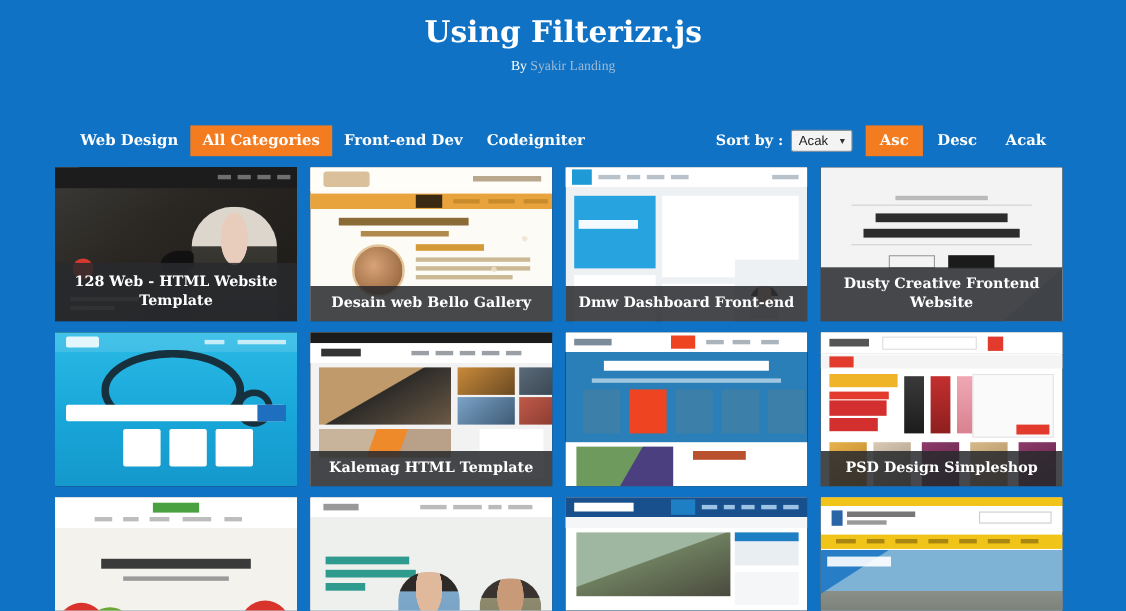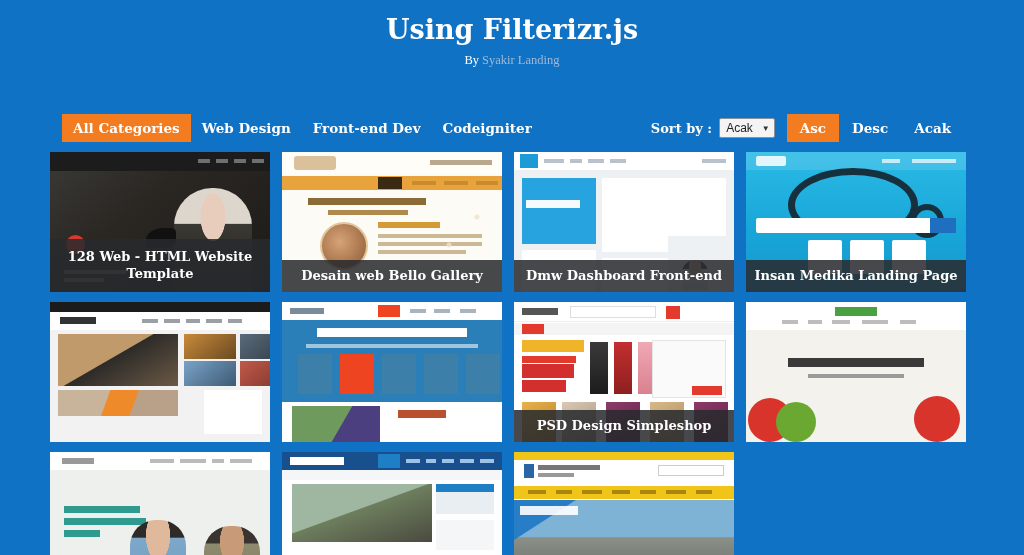--- a/index.html
+++ b/index.html
@@ -327,22 +327,22 @@
   <div class="header">
     <div class="subtitle">Using Filterizr.js</div>
     <div class="byline">
       <span>By</span><span class="author">Syakir Landing</span>
     </div>
   </div>
 
   <div class="controls">
 
     <div class="filters">
+      <div class="filter-btn">Web Design</div>
       <div class="filter-btn active">All Categories</div>
-      <div class="filter-btn">Web Design</div>
       <div class="filter-btn">Front-end Dev</div>
       <div class="filter-btn">Codeigniter</div>
     </div>
 
     <div class="sort">
       <span class="sort-label">Sort by :</span>
       <div class="sort-select">
         <span>Acak</span>
         <span class="caret">▼</span>
       </div>
@@ -414,38 +414,52 @@
           <div class="tile" style="left:88px;top:26px;width:66px;height:74px;"></div>
           <div class="tile" style="right:8px;top:26px;width:58px;height:58px;"></div>
           <div class="tile" style="left:8px;top:98px;width:74px;height:42px;"></div>
           <div class="tile" style="left:88px;top:106px;width:66px;height:34px;"></div>
           <div class="person"></div>
         </div>
       </div>
       <div class="caption">Dmw Dashboard Front-end</div>
     </div>
 
+    <div class="card">
+      <div class="thumb">
+        <div class="mock c4">
+          <div class="small"></div>
+          <div class="rule" style="top:34px;"></div>
+          <div class="l1"></div>
+            <div class="l2"></div>
+          <div class="rule" style="top:70px;"></div>
+          <div class="btn1"></div>
+            <div class="btn2"></div>
+          <div class="mtn"></div>
+        </div>
+      </div>
+      <div class="caption">Dusty Creative Frontend Website</div>
+    </div>
 
     <div class="card">
       <div class="thumb">
         <div class="mock c5">
           <div class="mbar top"></div>
             <div class="logo5"></div>
           <div class="n5" style="right:66px;width:18px;"></div>
           <div class="n5" style="right:10px;width:44px;"></div>
           <div class="steth"></div>
             <div class="steth2"></div>
           <div class="search"></div>
             <div class="sbtn"></div>
           <div class="ic" style="left:62px;"></div>
           <div class="ic" style="left:104px;"></div>
           <div class="ic" style="left:146px;"></div>
         </div>
       </div>
-      <div class="caption">Insan Medika Landing Page</div>
     </div>
 
     <div class="card">
       <div class="thumb">
         <div class="mock c6">
           <div class="mbar tbar"></div>
             <div class="mbar hdr"></div>
             <div class="klogo"></div>
           <div class="n6" style="left:92px;width:16px;"></div>
           <div class="n6" style="left:114px;width:16px;"></div>
@@ -454,20 +468,21 @@
           <div class="n6" style="left:178px;width:14px;"></div>
           <div class="hero"></div>
           <div class="t1" style="left:134px;background:linear-gradient(140deg,#c98a3a,#6a4a22);"></div>
           <div class="t1" style="left:190px;background:linear-gradient(140deg,#5b6b7a,#2f3a44);"></div>
           <div class="t1" style="left:134px;top:59px;background:linear-gradient(140deg,#7ba3c8,#3d5a74);"></div>
           <div class="t1" style="left:190px;top:59px;background:linear-gradient(140deg,#c05a4a,#7a3228);"></div>
           <div class="ad"></div>
           <div class="side"></div>
         </div>
       </div>
+      <div class="caption">Kalemag HTML Template</div>
     </div>
 
     <div class="card">
       <div class="thumb">
         <div class="mock c7">
           <div class="mbar top"></div>
             <div class="alogo"></div>
             <div class="ared"></div>
           <div class="n7" style="left:128px;width:16px;"></div>
           <div class="n7" style="left:152px;width:16px;"></div>

